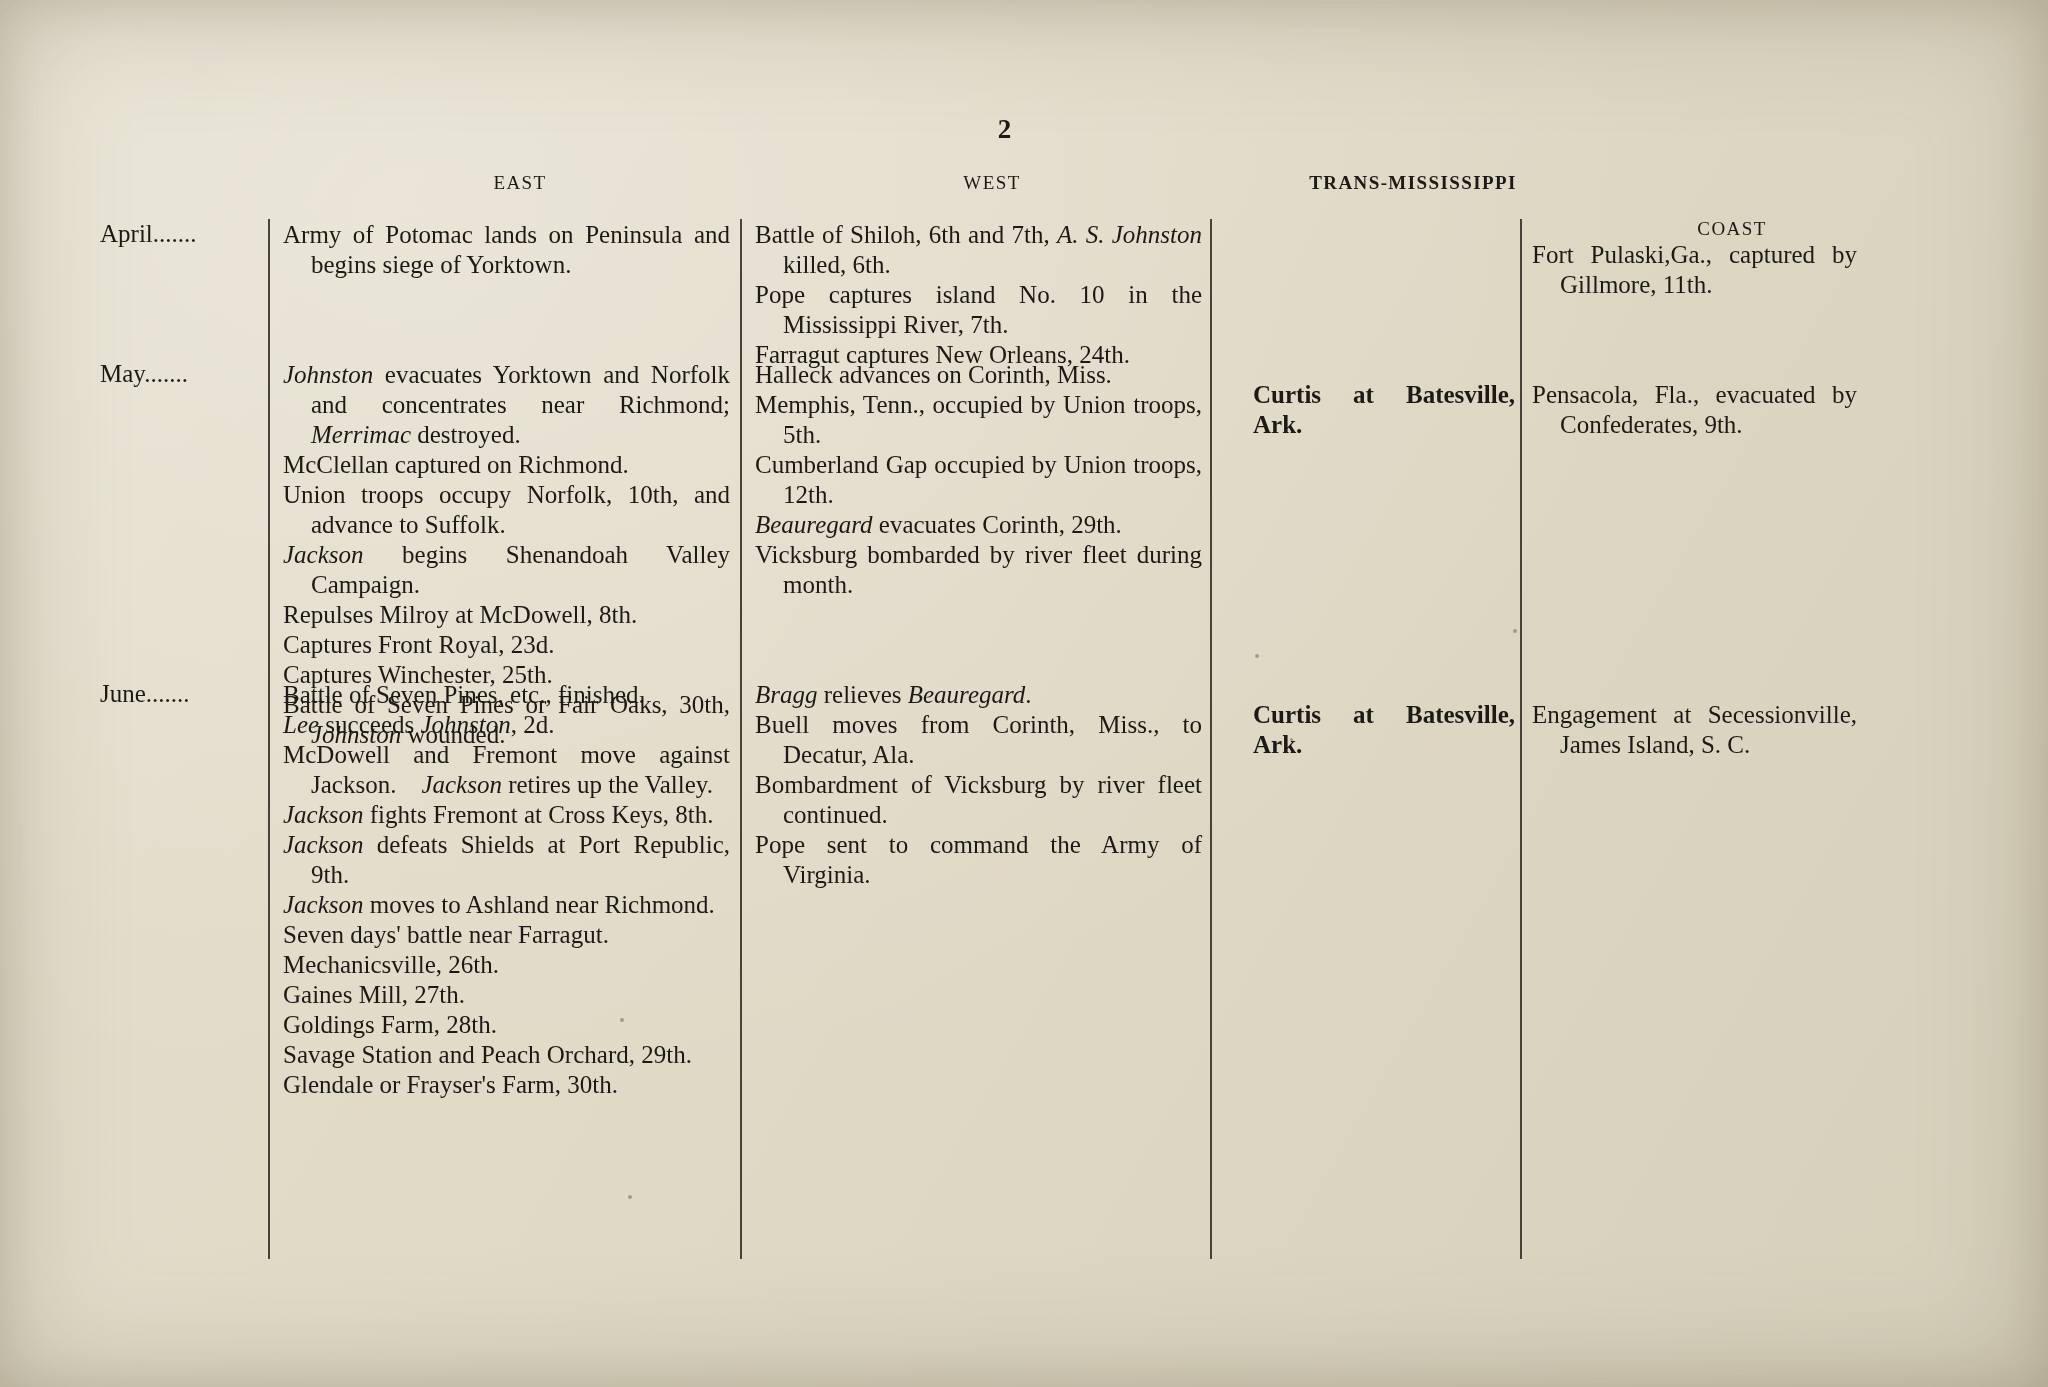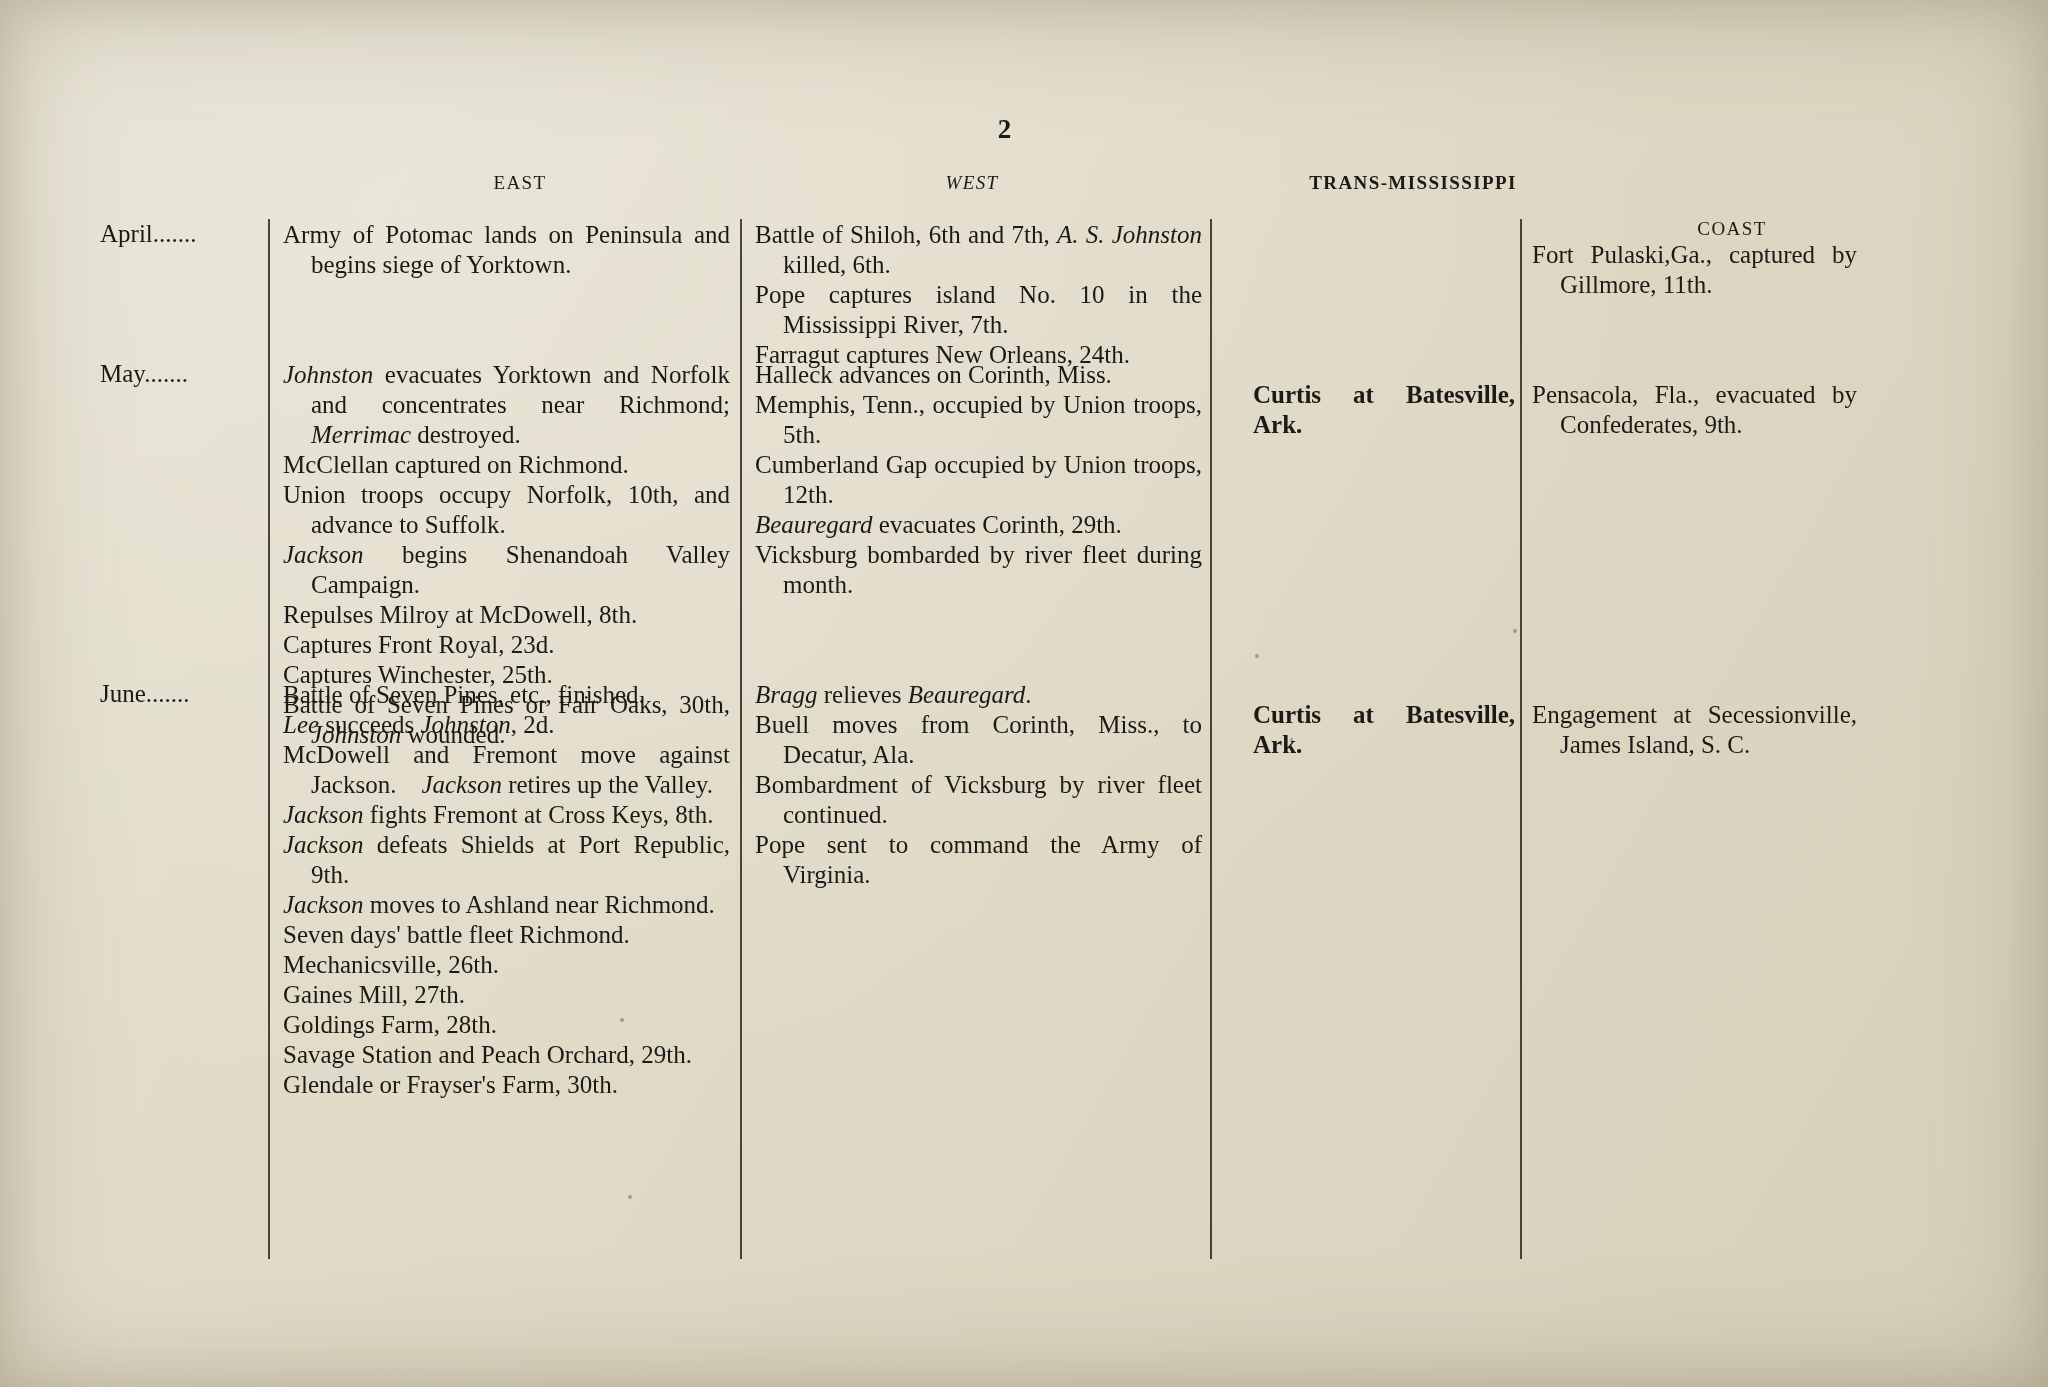--- a/index.html
+++ b/index.html
@@ -54,21 +54,21 @@
     font-size: 19px;
     letter-spacing: 1.4px;
   }
   .col-heads span {
     position: absolute;
     text-align: center;
     white-space: nowrap;
     transform: translateX(-50%);
   }
   .h-east  { left: 480px; }
-  .h-west  { left: 932px; font-style: italic; }
+  .h-west  { left: 952px; }
   .h-trans { left: 1373px; font-weight: bold; }
   .h-coast { left: 1692px; margin-top: 46px; }
 
   .rules {
     position: absolute;
     left: 0;
     top: 185px;
     width: 1930px;
     height: 1040px;
   }
@@ -217,21 +217,21 @@
       <div class="row row-june">
         <div class="month">June.......</div>
 
         <div class="cell c-east indent-block">
           <p>Battle of Seven Pines, etc., finished.</p>
           <p><i>Lee</i> succeeds <i>Johnston</i>, 2d.</p>
           <p>McDowell and Fremont move against Jackson.&nbsp;&nbsp;&nbsp; <i>Jackson</i> retires up the Valley.</p>
           <p><i>Jackson</i> fights Fremont at Cross Keys, 8th.</p>
           <p><i>Jackson</i> defeats Shields at Port Republic, 9th.</p>
           <p><i>Jackson</i> moves to Ashland near Richmond.</p>
-          <p>Seven days' battle fleet Richmond.</p>
+          <p>Seven days' battle near Farragut.</p>
           <p>Mechanicsville, 26th.</p>
           <p>Gaines Mill, 27th.</p>
           <p>Goldings Farm, 28th.</p>
           <p>Savage Station and Peach Orchard, 29th.</p>
           <p>Glendale or Frayser's Farm, 30th.</p>
         </div>
 
         <div class="cell c-west indent-block">
           <p><i>Bragg</i> relieves <i>Beauregard</i>.</p>
           <p>Buell moves from Corinth, Miss., to Decatur, Ala.</p>

